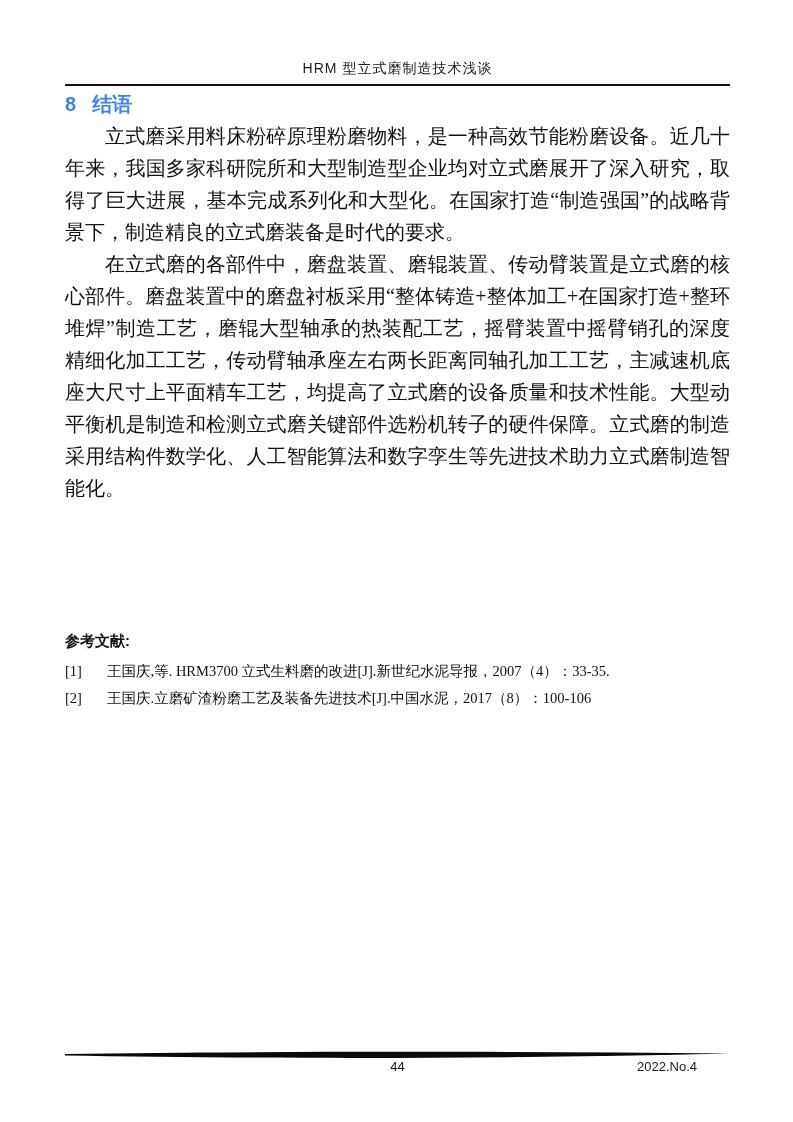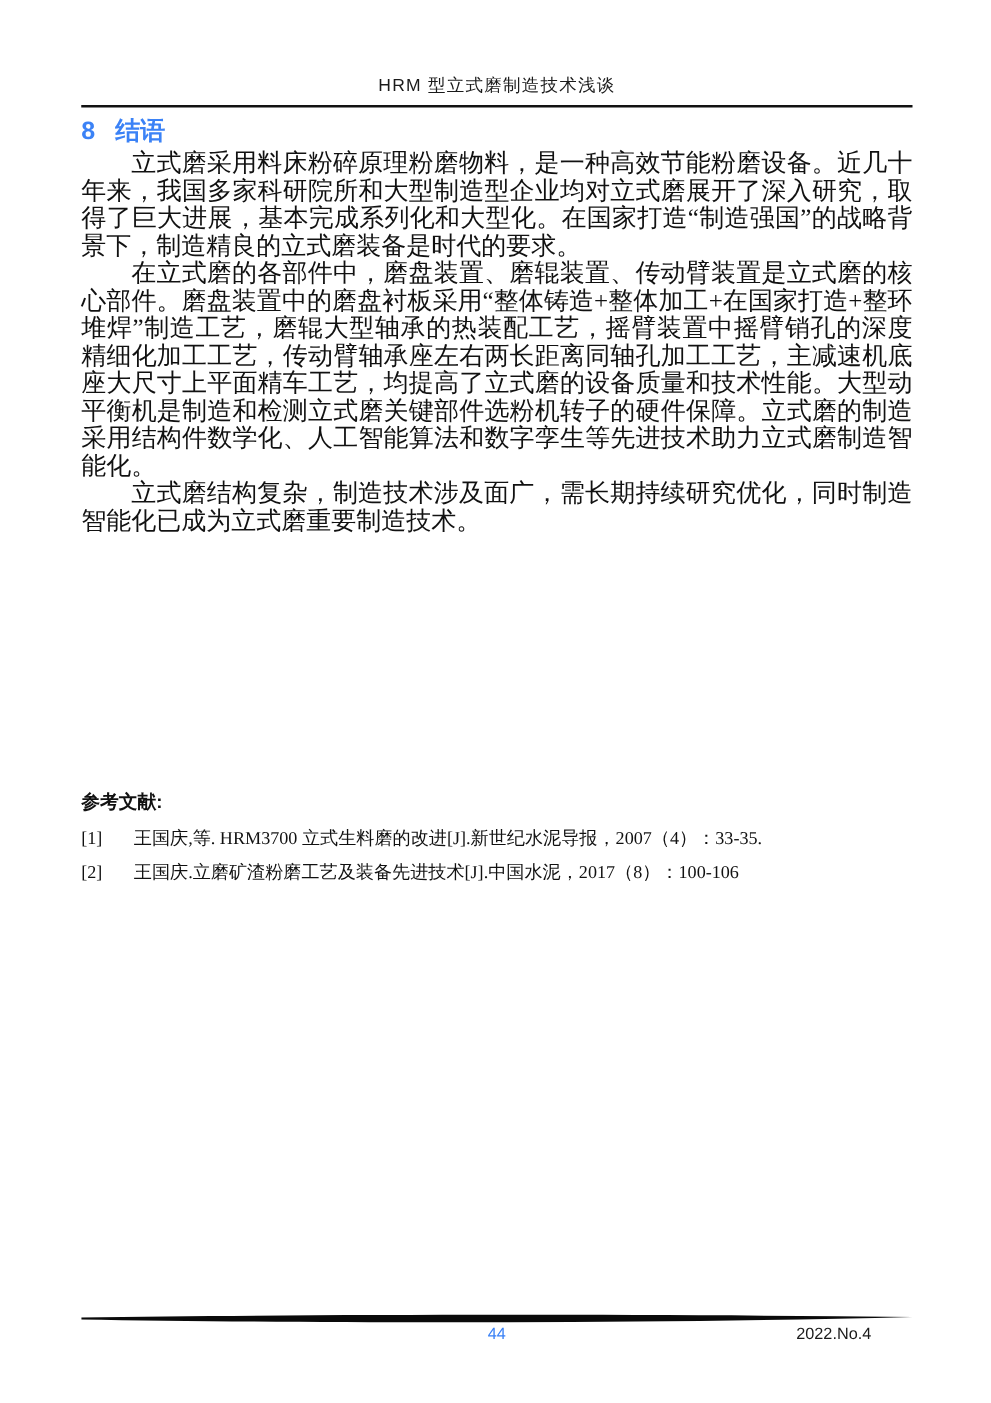--- a/index.html
+++ b/index.html
@@ -48,21 +48,21 @@
     color: #3b82f6;
   }
   .sec-num { margin-right: 16px; }
   
   .body-text {
     position: absolute;
     top: 120px;
     left: 65px;
     width: 665px;
     font-size: 20px;
-    line-height: 22px;
+    line-height: 32px;
     text-align: justify;
     color: #111111;
   }
   .body-text p {
     margin: 0;
     text-indent: 2em;
   }
   
   .references {
     position: absolute;
@@ -97,21 +97,21 @@
     display: block;
   }
   .page-number {
     position: absolute;
     top: 1059px;
     left: 65px;
     width: 665px;
     text-align: center;
     font-family: "Liberation Sans", sans-serif;
     font-size: 13px;
-    color: #3b82f6;
+    color: #0f172a;
   }
   .issue {
     position: absolute;
     top: 1059px;
     right: 96px;
     font-family: "Liberation Sans", sans-serif;
     font-size: 13px;
     color: #1a1a1a;
   }
 </style>
@@ -126,21 +126,20 @@
 
   <div class="header-rule"></div>
 
   <h1 class="section-heading">
     <span class="sec-num">8</span><span class="sec-title">结语</span>
   </h1>
 
   <div class="body-text">
     <p>立式磨采用料床粉碎原理粉磨物料，是一种高效节能粉磨设备。近几十年来，我国多家科研院所和大型制造型企业均对立式磨展开了深入研究，取得了巨大进展，基本完成系列化和大型化。在国家打造“制造强国”的战略背景下，制造精良的立式磨装备是时代的要求。</p>
     <p>在立式磨的各部件中，磨盘装置、磨辊装置、传动臂装置是立式磨的核心部件。磨盘装置中的磨盘衬板采用“整体铸造+整体加工+在国家打造+整环堆焊”制造工艺，磨辊大型轴承的热装配工艺，摇臂装置中摇臂销孔的深度精细化加工工艺，传动臂轴承座左右两长距离同轴孔加工工艺，主减速机底座大尺寸上平面精车工艺，均提高了立式磨的设备质量和技术性能。大型动平衡机是制造和检测立式磨关键部件选粉机转子的硬件保障。立式磨的制造采用结构件数学化、人工智能算法和数字孪生等先进技术助力立式磨制造智能化。</p>
-    <p>立式磨结构复杂，制造技术涉及面广，需长期持续研究优化，同时制造智能化已成为立式磨重要制造技术。</p>
   </div>
 
   <div class="references">
     <div class="ref-label">参考文献:</div>
     <div class="ref-item">
       <span class="ref-marker">[1]</span>
       <span class="ref-text">王国庆,等. HRM3700 立式生料磨的改进[J].新世纪水泥导报，2007（4）：33-35.</span>
     </div>
     <div class="ref-item">
       <span class="ref-marker">[2]</span>

